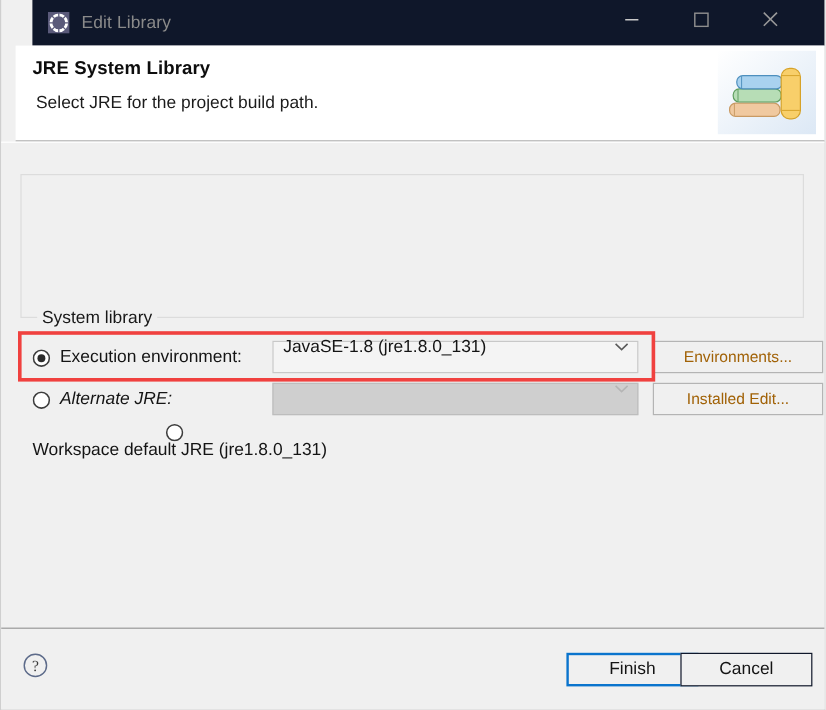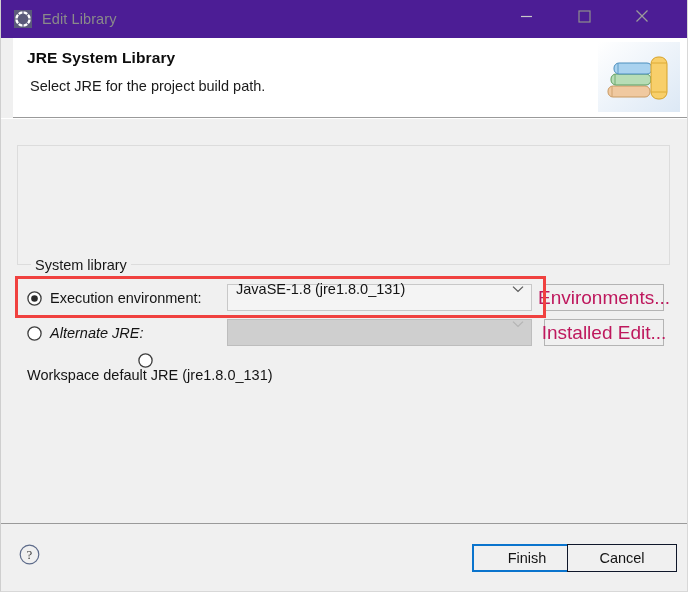--- a/index.html
+++ b/index.html
@@ -27,25 +27,26 @@
     border-left: 1px solid #cfcfcf;
     border-right: 1px solid #d8d8d8;
     border-bottom: 1px solid #d8d8d8;
     display: flex;
     flex-direction: column;
   }
 
   
   #titlebar {
     height: 38px;
-    background: #4c1d95;
+    background: #0f172a;
     display: flex;
     align-items: center;
     position: relative;
     flex: 0 0 auto;
+    margin-left: 26px;
   }
   #title-icon {
     margin-left: 13px;
     width: 18px; height: 18px;
     flex: 0 0 auto;
     display: block;
   }
   #title-text {
     margin-left: 10px;
     font-size: 14.5px;
@@ -191,26 +192,26 @@
     width: 18px;
     display: flex;
     align-items: center;
     justify-content: center;
   }
 
   
   .side-btn {
     position: absolute;
     left: 543px;
-    width: 120px;
+    width: 142px;
     height: 27px;
     background: #f0f0f0;
     border: 1px solid #b4b4b4;
-    font-size: 19px;
-    color: #be185d;
+    font-size: 13px;
+    color: #a16207;
     display: flex;
     align-items: center;
     justify-content: center;
     font-family: "Liberation Sans", sans-serif;
     white-space: nowrap;
   }
   #btn-environments  { top: 165px; }
   #btn-installed-jres{ top: 200px; }
 
   

